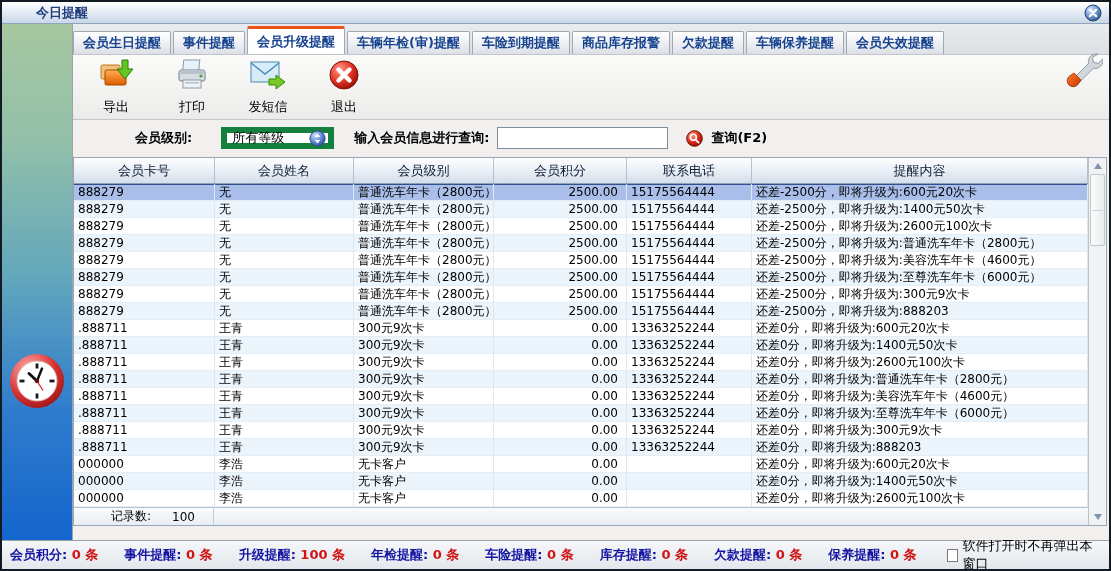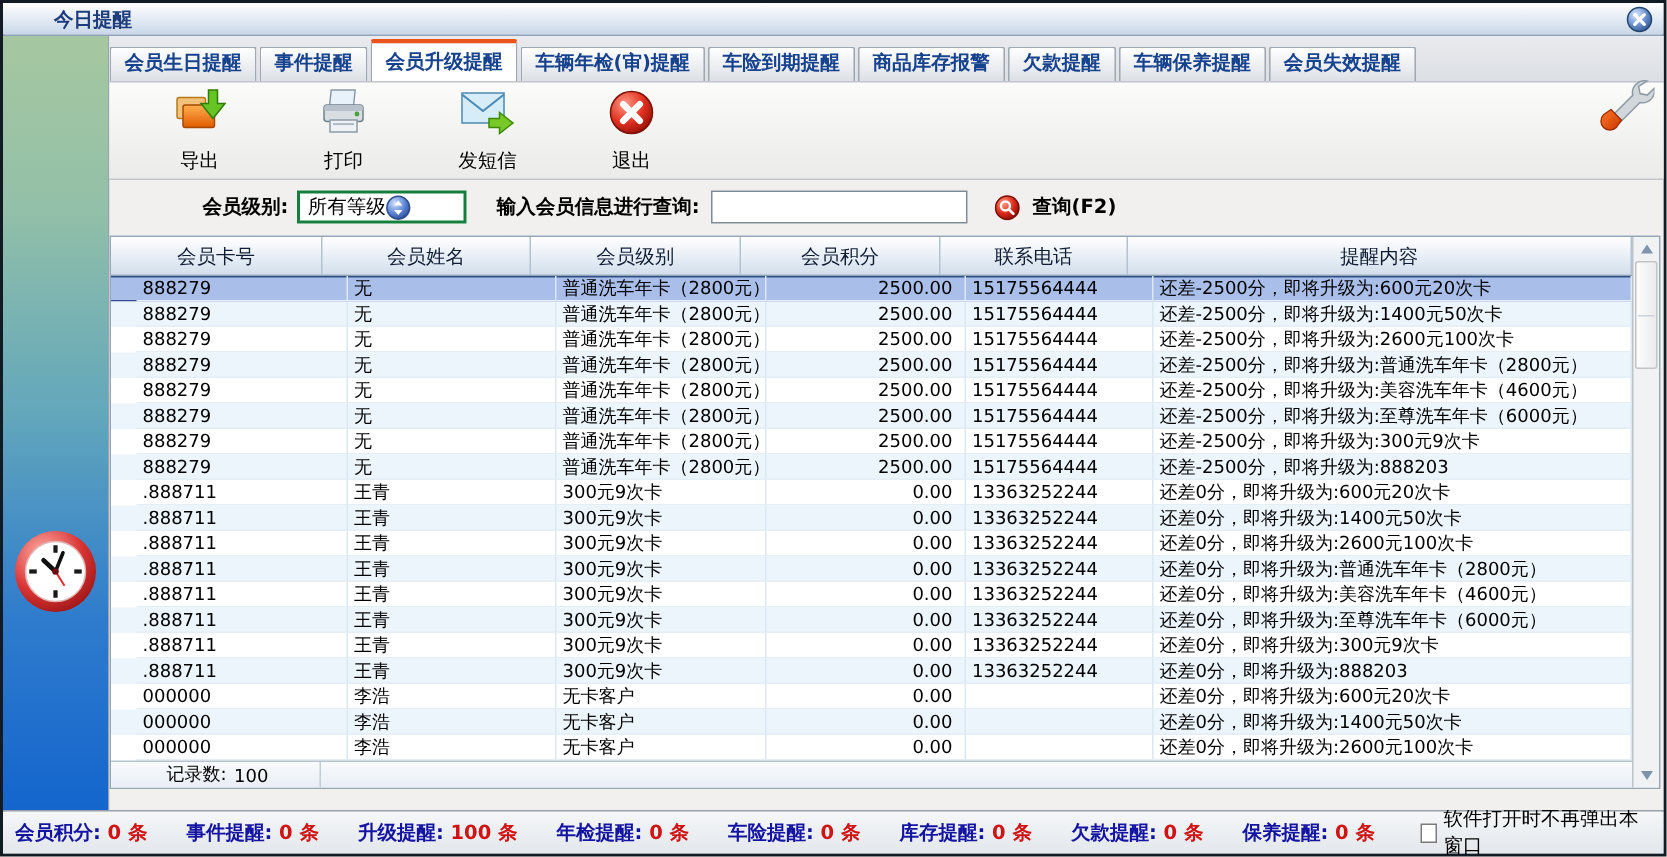--- a/index.html
+++ b/index.html
@@ -29,53 +29,53 @@
   .tabs { display:flex; align-items:flex-end; gap:2px; }
   .tab { height:23px; line-height:22px; padding:0 9px; font-size:13px; font-weight:bold; color:#16428e;
          background:linear-gradient(#ffffff,#dce0e6); border:1px solid #a0a8b2; border-bottom:none;
          border-radius:2px 2px 0 0; white-space:nowrap; cursor:pointer; }
   .tab.active { height:28px; line-height:25px; background:#ffffff; border-top:3px solid #e8541c; z-index:2;margin-top:16px; }
   .wrenchbox { position:absolute; right:6px; top:26px; z-index:3; cursor:pointer; }
 
   
   .toolbar { height:66px; flex:0 0 auto; background:linear-gradient(#fbfbfa,#ebebe9);
              border-top:1px solid #c2c6cc; border-bottom:1px solid #c2c6cc;
-             display:flex; align-items:center; padding-left:28px; gap:32px; }
+             display:flex; align-items:center; padding-left:11px; gap:12px; }
   .tbtn { width:64px; display:flex; flex-direction:column; align-items:center; gap:2px; cursor:pointer; }
   .tlabel { font-size:13px; color:#000; }
 
   
   .filter { height:36px; flex:0 0 auto; display:flex; align-items:center; padding-left:62px; gap:6px; }
   .flabel { font-size:13px; font-weight:bold; color:#000; white-space:nowrap; }
-  .combo { width:113px; height:22px; background:#fff; border:2px solid #15803d; display:flex;
-           align-items:center; padding:0 2px 0 5px; font-size:13px; cursor:pointer; }
+  .combo { width:113px; height:22px; background:#fff; border:6px solid #15803d; display:flex;
+           align-items:center; justify-content:space-between; padding:0 2px 0 5px; font-size:13px; cursor:pointer;margin-left:23px; }
   .searchlbl { margin-left:14px; }
   .searchbox { width:171px; height:22px; border:1px solid #7c8c9a; background:#fff; font-size:13px;
                padding:0 4px; outline:none; margin-left:2px; }
   .searchicon { margin-left:12px; display:flex; cursor:pointer; }
   .querylbl { cursor:pointer; margin-left:2px; }
 
   
   .tablewrap { margin:1px 2px 0 0; flex:0 0 auto; display:flex; border:1px solid #96a6b6; background:#fff; }
   .gridcol { flex:1 1 auto; display:flex; flex-direction:column; min-width:0; }
   .thead { height:26px; display:grid; grid-template-columns:141px 139px 140px 133px 125px minmax(0,1fr);
            background:linear-gradient(#ffffff,#d3dfec); border-bottom:1px solid #8ea2b6; flex:0 0 auto; }
   .hcell { font-size:13px; color:#0e1c34; display:flex; align-items:center; justify-content:center;
            border-right:1px solid #b2c2d2; overflow:hidden; white-space:nowrap; cursor:pointer; }
   .tbody { flex:0 0 auto; }
   .trow { height:17px; display:grid; grid-template-columns:141px 139px 140px 133px 125px minmax(0,1fr);
-          background:#fff; cursor:pointer;padding-left:17px; }
+          background:#fff; cursor:pointer; }
   .trow.alt { background:#edf5fc; }
   .trow.selected { background:#a9bfe9; box-shadow: inset 0 1px 0 #34508c, inset 0 -1px 0 #34508c; }
   .tcell { font-size:12px; line-height:16px; color:#000; padding:0 4px; border-right:1px solid #dbe7f2;
            border-bottom:1px solid #e4eef7; overflow:hidden; white-space:nowrap; }
   .tcell.c3 { text-align:right; padding-right:8px; }
   .tfoot { height:18px; flex:0 0 auto; border-top:1px solid #b6c4d2; background:linear-gradient(#f9fbfd,#e7eef4);
            display:flex; align-items:center; font-size:12px; color:#000; }
-  .recwrap { width:140px; padding-left:37px; border-right:1px solid #c2ccd6; height:100%; display:flex; align-items:center; gap:5px; }
+  .recwrap { width:140px; padding-left:37px; border-right:1px solid #c2ccd6; height:100%; display:flex; align-items:center; gap:21px; }
 
   
   .vscroll { width:18px; flex:0 0 auto; background:#f1f2f3; border-left:1px solid #bcc4ca;
              display:flex; flex-direction:column; }
   .sbtn { height:16px; flex:0 0 auto; display:flex; align-items:center; justify-content:center; cursor:pointer; }
   .tri-up { width:0; height:0; border-left:4px solid transparent; border-right:4px solid transparent; border-bottom:6px solid #7e94ac; }
   .tri-down { width:0; height:0; border-left:4px solid transparent; border-right:4px solid transparent; border-top:6px solid #7e94ac; }
   .sthumb { height:72px; margin:0 1px; background:linear-gradient(90deg,#fdfdfd,#e9ebed);
             border:1px solid #c2c6ca; border-radius:2px; position:relative; cursor:grab; }
   .sthumb::after { content:""; position:absolute; left:1px; right:1px; top:50%; border-top:1px solid #cdd3d8; }

